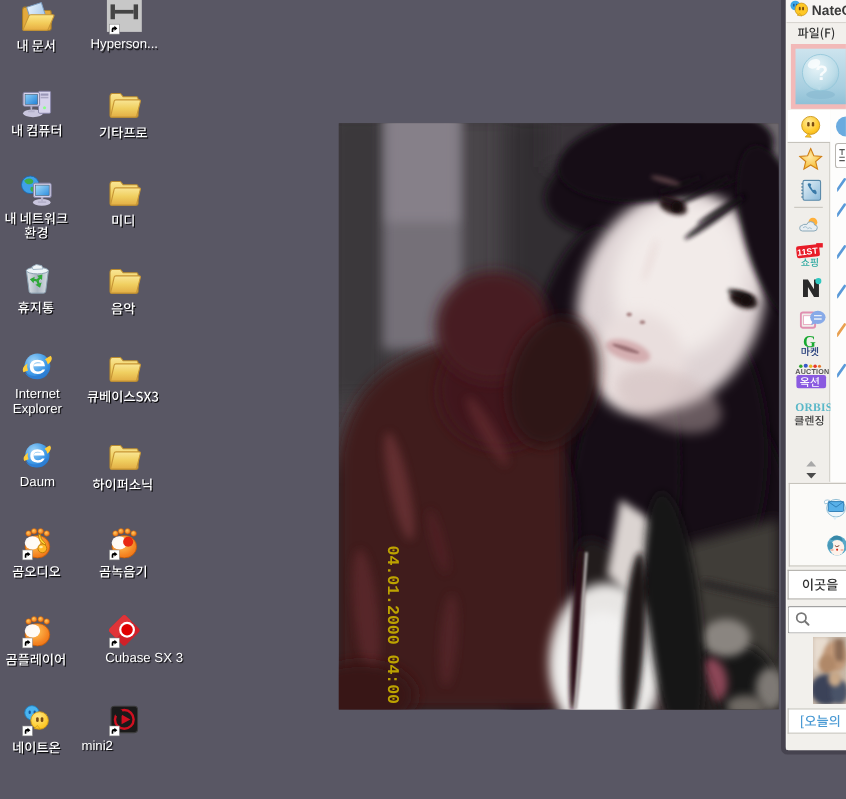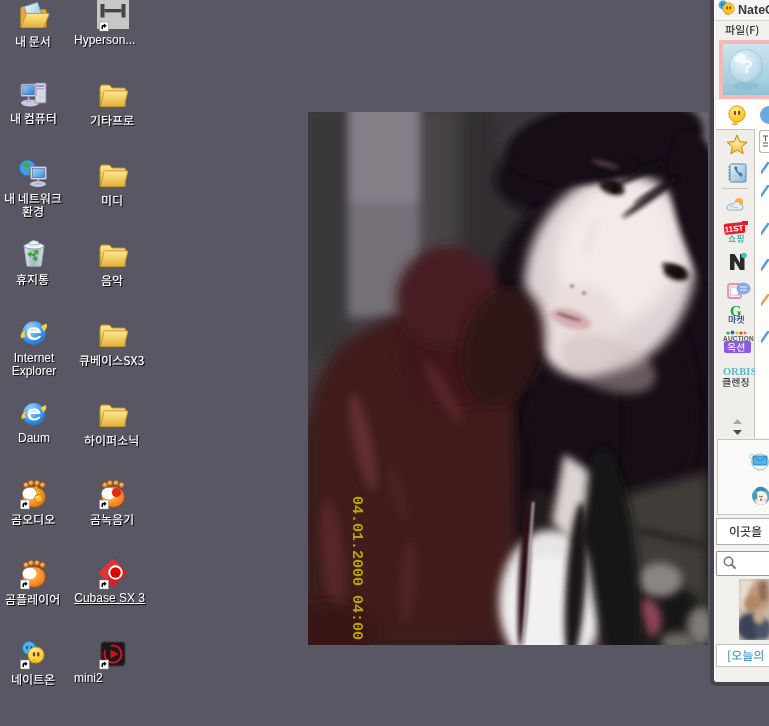--- a/index.html
+++ b/index.html
@@ -28,21 +28,21 @@
 <div class="abs" style="left:97px;top:0px;"><svg width="32" height="32" viewBox="0 0 32 32">
       <rect x="0" y="0" width="32" height="29" fill="#c7c7c7"></rect>
     <rect x="3.5" y="4" width="4" height="13.5" fill="#444"></rect>
     <rect x="24.5" y="4" width="4" height="13.5" fill="#444"></rect>
     <rect x="7.5" y="9" width="17" height="3.4" fill="#444"></rect>
       <g transform="translate(2.5 22)">
         <rect x="0" y="0" width="9" height="9" fill="#fff" stroke="#888" stroke-width="0.5"></rect>
     <path d="M2 7 L2 4.5 Q2 2.5 4.5 2.8 L4.5 1.5 L7.2 3.8 L4.5 6 L4.5 4.6 Q3.5 4.4 3.5 5.5 L3.5 7 Z" fill="#000"></path>
       </g>
     </svg></div>
-<div class="lat abs" style="left:74px;top:34px;width:78px;text-align:left;">Hyperson...</div>
+<div class="lat abs" style="left:74px;top:34px;width:78px;text-align:center;">Hyperson...</div>
 <div class="abs" style="left:18px;top:77px;"><svg width="32" height="32" viewBox="0 0 32 32">
       <defs>
         <linearGradient id="scr" x1="0" y1="0" x2="1" y2="1">
           <stop offset="0" stop-color="#8fd0f8"></stop>
           <stop offset="1" stop-color="#1e7fd6"></stop>
         </linearGradient>
       </defs>
     <ellipse cx="12" cy="26" rx="9" ry="3.5" fill="#c9c6de"></ellipse>
     <rect x="17" y="6" width="11" height="20" rx="1.2" fill="#d7d4ec" stroke="#8886a8" stroke-width="0.9"></rect>
     <rect x="19" y="8" width="7" height="2" fill="#9a97b8"></rect>
@@ -286,21 +286,21 @@
         <rect x="5.5" y="4.5" width="21" height="21" rx="2.5" fill="#d02028"></rect>
         <rect x="5.5" y="4.5" width="10.5" height="21" rx="2.5" fill="#e03438"></rect>
       </g>
     <circle cx="18.5" cy="14.5" r="7.2" fill="#fff"></circle>
       <circle cx="18.5" cy="14.5" r="5.2" fill="#e00000"></circle>
       <g transform="translate(2.5 22)">
         <rect x="0" y="0" width="9" height="9" fill="#fff" stroke="#888" stroke-width="0.5"></rect>
     <path d="M2 7 L2 4.5 Q2 2.5 4.5 2.8 L4.5 1.5 L7.2 3.8 L4.5 6 L4.5 4.6 Q3.5 4.4 3.5 5.5 L3.5 7 Z" fill="#000"></path>
       </g>
     </svg></div>
-<div class="lat abs" style="left:67px;top:592px;width:78px;text-align:right;text-decoration:underline;">Cubase SX 3</div>
+<div class="lat abs" style="left:92px;top:592px;width:78px;text-align:center;">Cubase SX 3</div>
 <div class="abs" style="left:18px;top:638px;"><svg width="32" height="32" viewBox="0 0 32 32">
       <circle cx="11" cy="10" r="6.5" fill="#4ab4f0" stroke="#1a84c8" stroke-width="0.8"></circle>
     <rect x="8" y="8" width="2" height="3.2" rx="1" fill="#1559a0"></rect>
       <rect x="12.5" y="8" width="2" height="3.2" rx="1" fill="#1559a0"></rect>
     <path d="M9 16 L11 13.5 L13 16 Z" fill="#4ab4f0"></path>
     <defs>
         <radialGradient id="ng" cx="0.4" cy="0.3" r="0.9">
           <stop offset="0" stop-color="#ffe98a"></stop>
           <stop offset="0.7" stop-color="#ffc825"></stop>
           <stop offset="1" stop-color="#f0a818"></stop>

